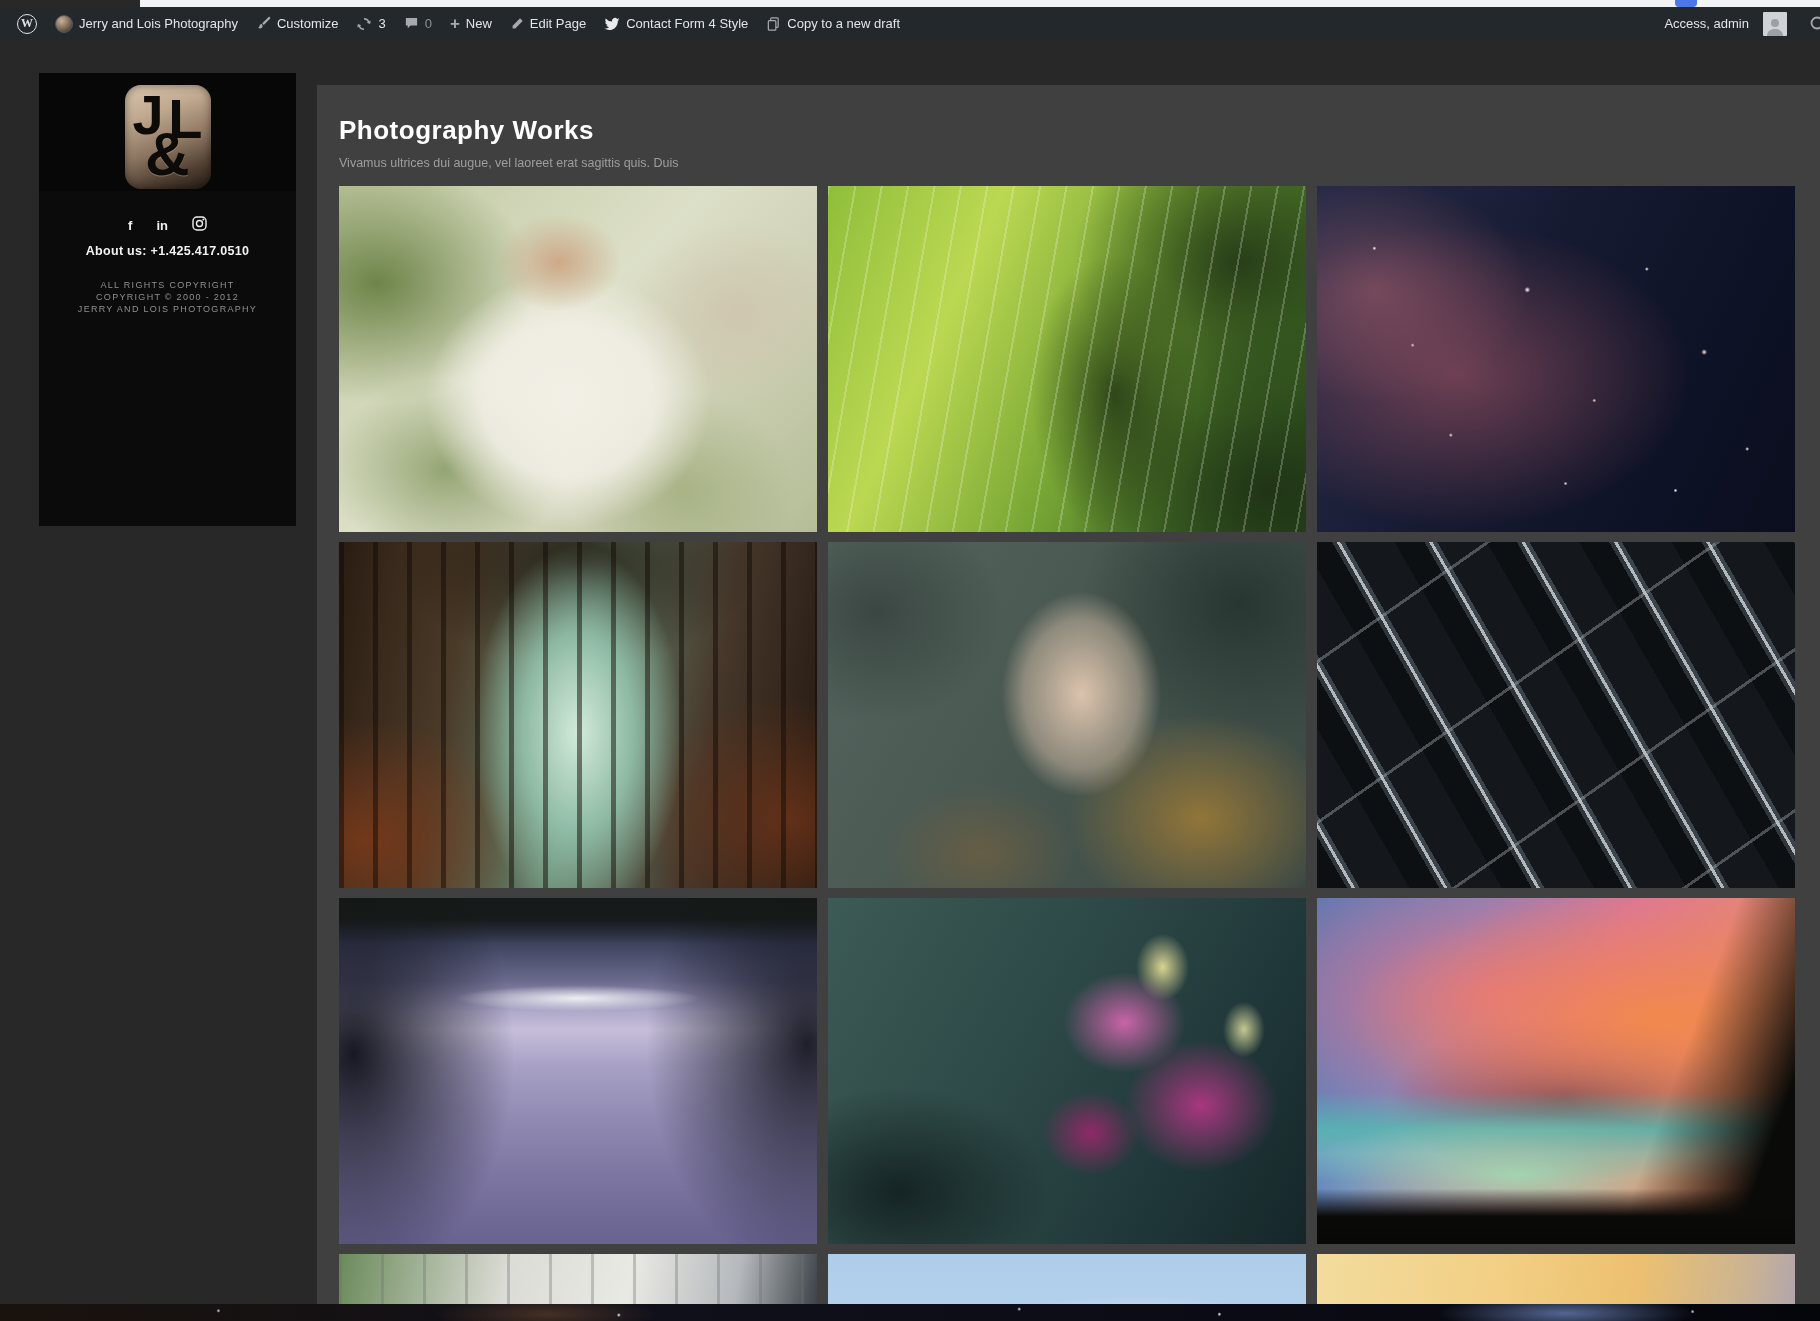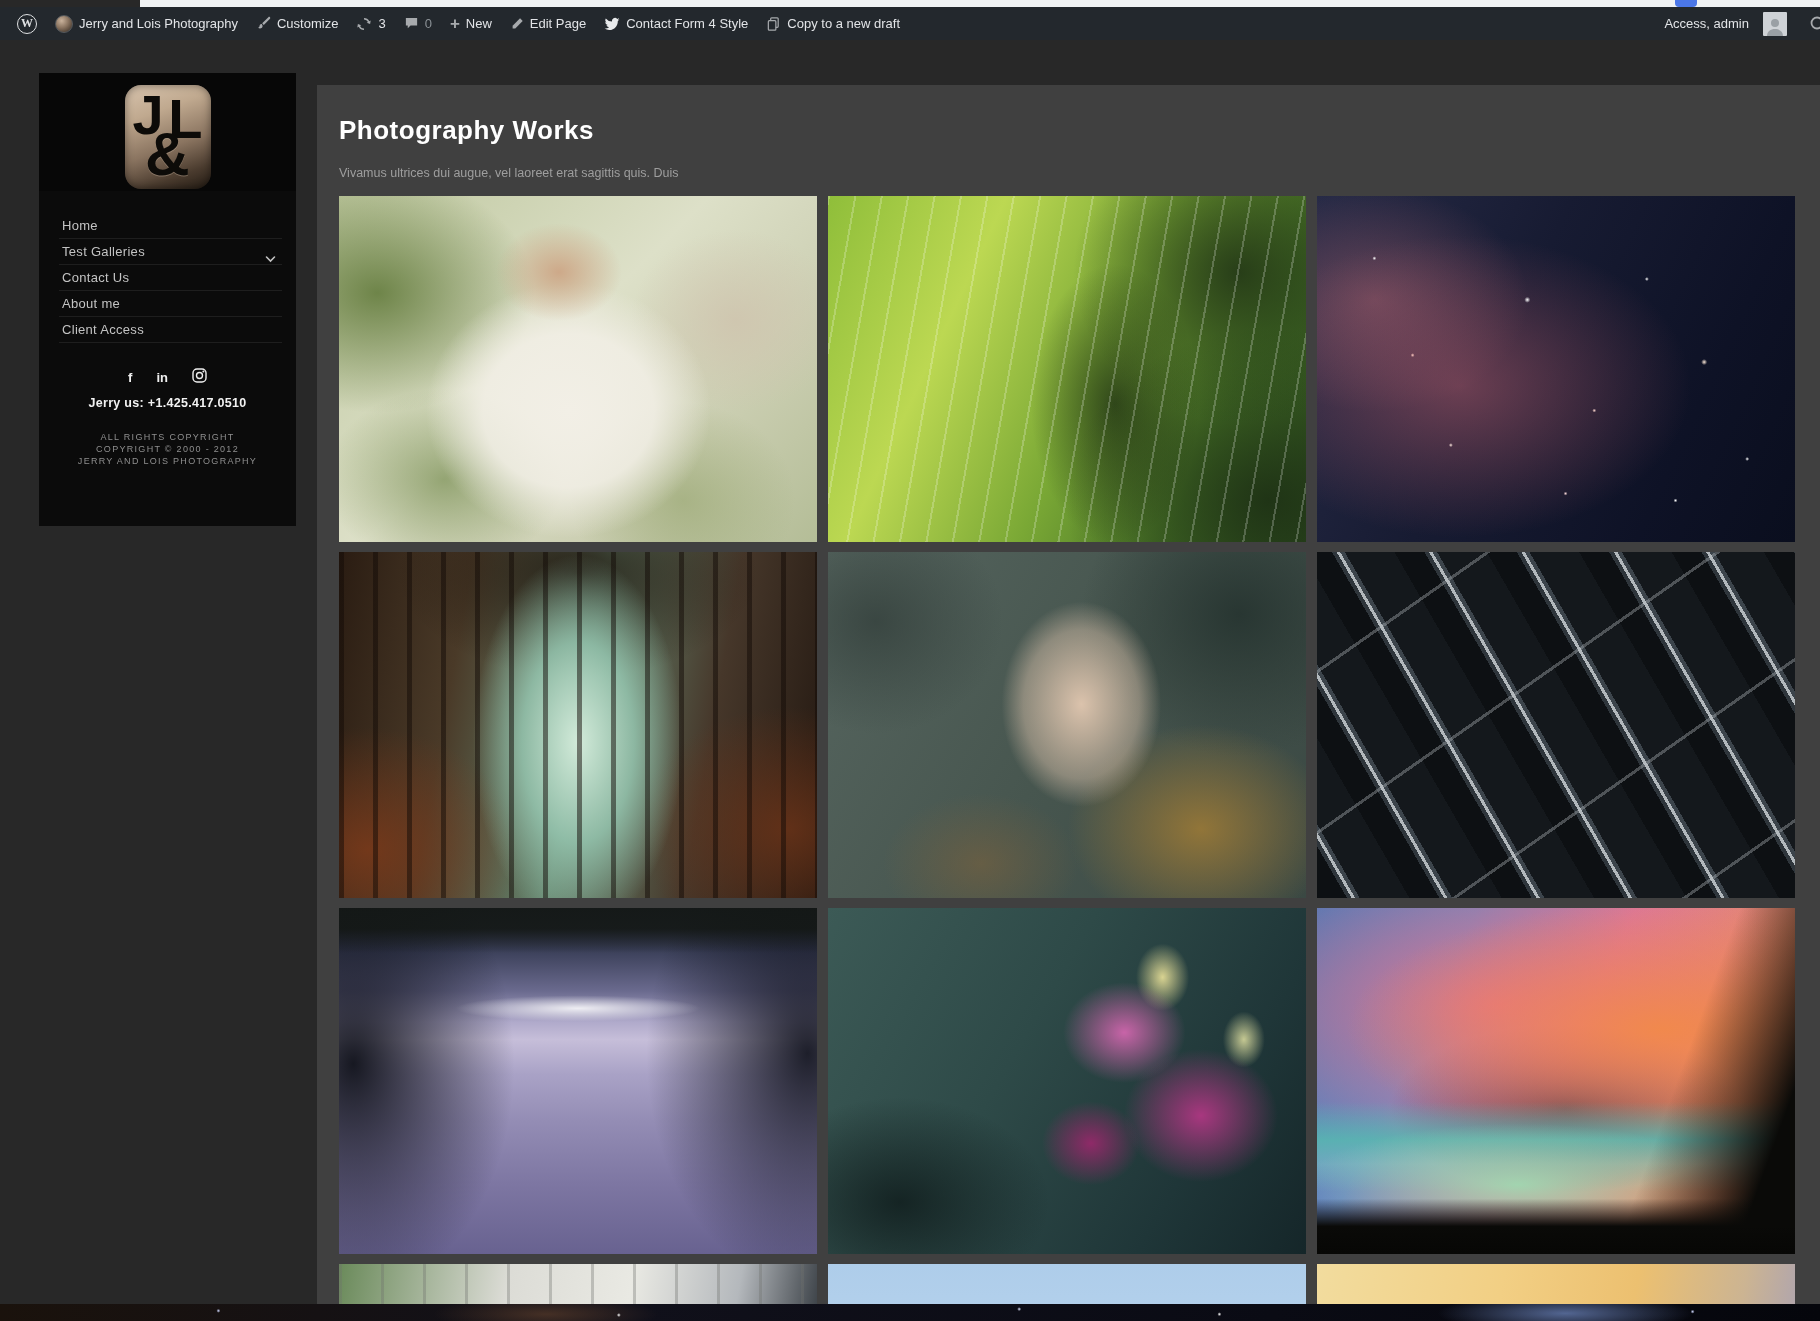--- a/index.html
+++ b/index.html
@@ -76,21 +76,21 @@
   .copyright { margin-top:21px; color:#8f8f8f; font-size:9px; letter-spacing:1.3px; line-height:12px; }
 
   
   .main-panel {
     position:absolute; left:317px; top:85px; right:0; bottom:17px;
     background:#404040; overflow:hidden; z-index:5;
   }
   .page-title {
     margin:30px 0 0 22px; color:#ffffff; font-size:26px; font-weight:bold; letter-spacing:.5px;
   }
-  .page-subtitle { margin:19px 0 0 22px; color:#9e9e9e; font-size:12.5px; line-height:17px; }
+  .page-subtitle { margin:9px 0 0 22px; color:#9e9e9e; font-size:12.5px; line-height:17px; }
 
   .gallery-grid {
     margin:14px 0 0 22px; width:1456px;
     display:grid; grid-template-columns:repeat(3,478px); grid-auto-rows:346px; gap:10px 11px;
   }
   .tile { width:478px; height:346px; cursor:pointer; }
 
   
   .p1 {
     background:
@@ -305,48 +305,34 @@
 
 <div class="sidebar">
   <div class="logo-block">
     <div class="monogram">
       <span class="mono-j">J</span>
       <span class="mono-l">L</span>
       <span class="mono-amp">&amp;</span>
     </div>
   </div>
 
-  <ul class="nav-list">
-    <li><span>Home</span></li>
-    <li>
-      <span>Test Galleries</span>
-      <span class="nav-chevron">
-        <svg width="11" height="8" viewBox="0 0 11 8">
-            <path d="M1.5 2 5.5 6 9.5 2" fill="none" stroke="#c3c3c3" stroke-width="1.6" stroke-linecap="round"></path>
-          </svg>
-      </span>
-    </li>
-    <li><span>Contact Us</span></li>
-    <li><span>About me</span></li>
-    <li><span>Client Access</span></li>
-  </ul>
 
   <div class="sb-footer">
     <div class="social-row">
       <span class="social-glyph">f</span>
       <span class="social-glyph">in</span>
       <span class="ig-icon">
         <svg width="15" height="15" viewBox="0 0 15 15">
             <rect x="1" y="1" width="13" height="13" rx="4" fill="none" stroke="#efefef" stroke-width="1.4"></rect>
             <circle cx="7.5" cy="7.5" r="3" fill="none" stroke="#efefef" stroke-width="1.4"></circle>
             <circle cx="11.4" cy="3.6" r="1" fill="#efefef"></circle>
           </svg>
       </span>
     </div>
-    <div class="call-us">Jerry us: +1.425.417.0510</div>
+    <div class="call-us">About us: +1.425.417.0510</div>
     <div class="copyright">
       <div>ALL RIGHTS COPYRIGHT</div>
       <div>COPYRIGHT © 2000 - 2012</div>
       <div>JERRY AND LOIS PHOTOGRAPHY</div>
     </div>
   </div>
 </div>
 
 <div class="main-panel">
   <h1 class="page-title">Photography Works</h1>

